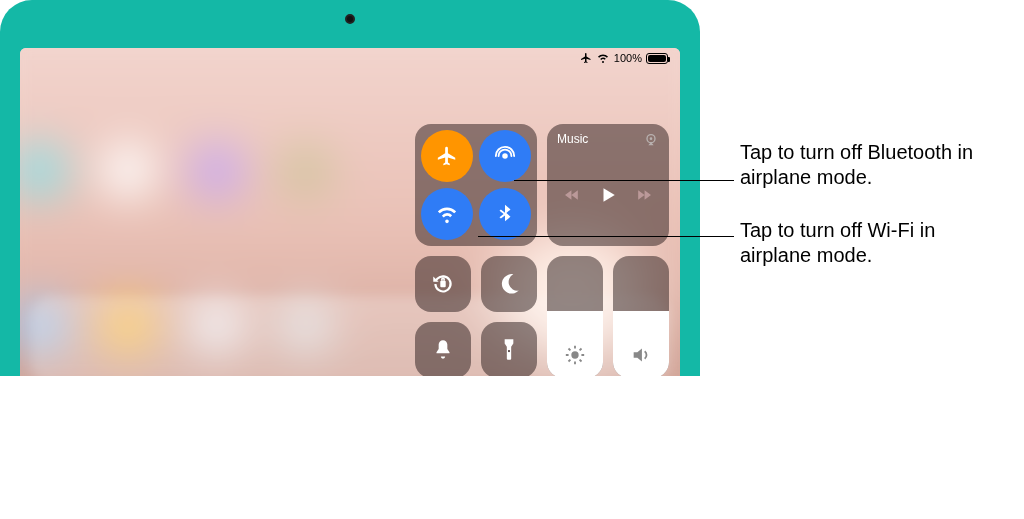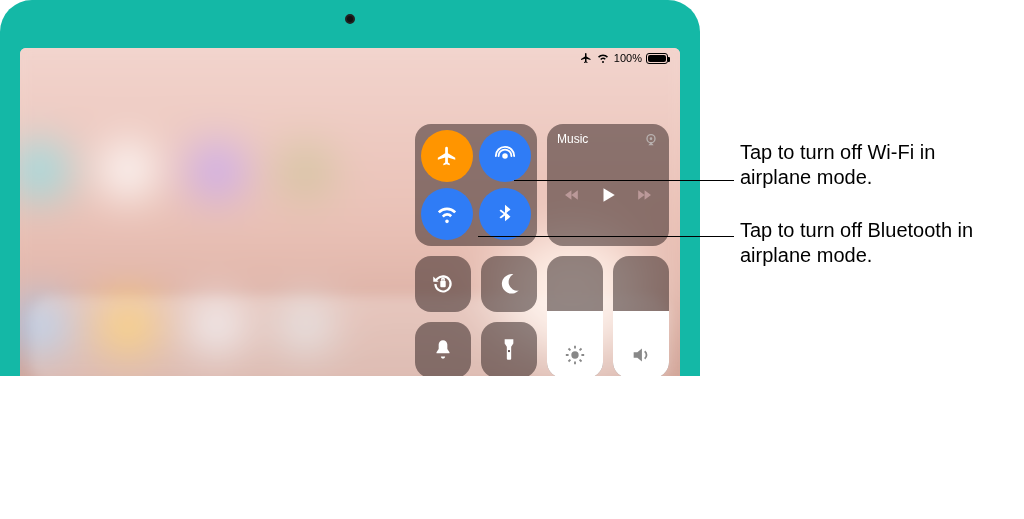--- a/index.html
+++ b/index.html
@@ -305,15 +305,15 @@
       </div>
 
     </div>
   </div>
 </div>
 
 <div class="lead" style="left:514px;top:180px;width:220px;"></div>
 <div class="lead" style="left:478px;top:236px;width:256px;"></div>
 
 <div class="callouts">
+  <p>Tap to turn off Bluetooth in airplane mode.</p>
   <p>Tap to turn off Wi-Fi in airplane mode.</p>
-  <p>Tap to turn off Bluetooth in airplane mode.</p>
 </div>
 
 </body></html>

